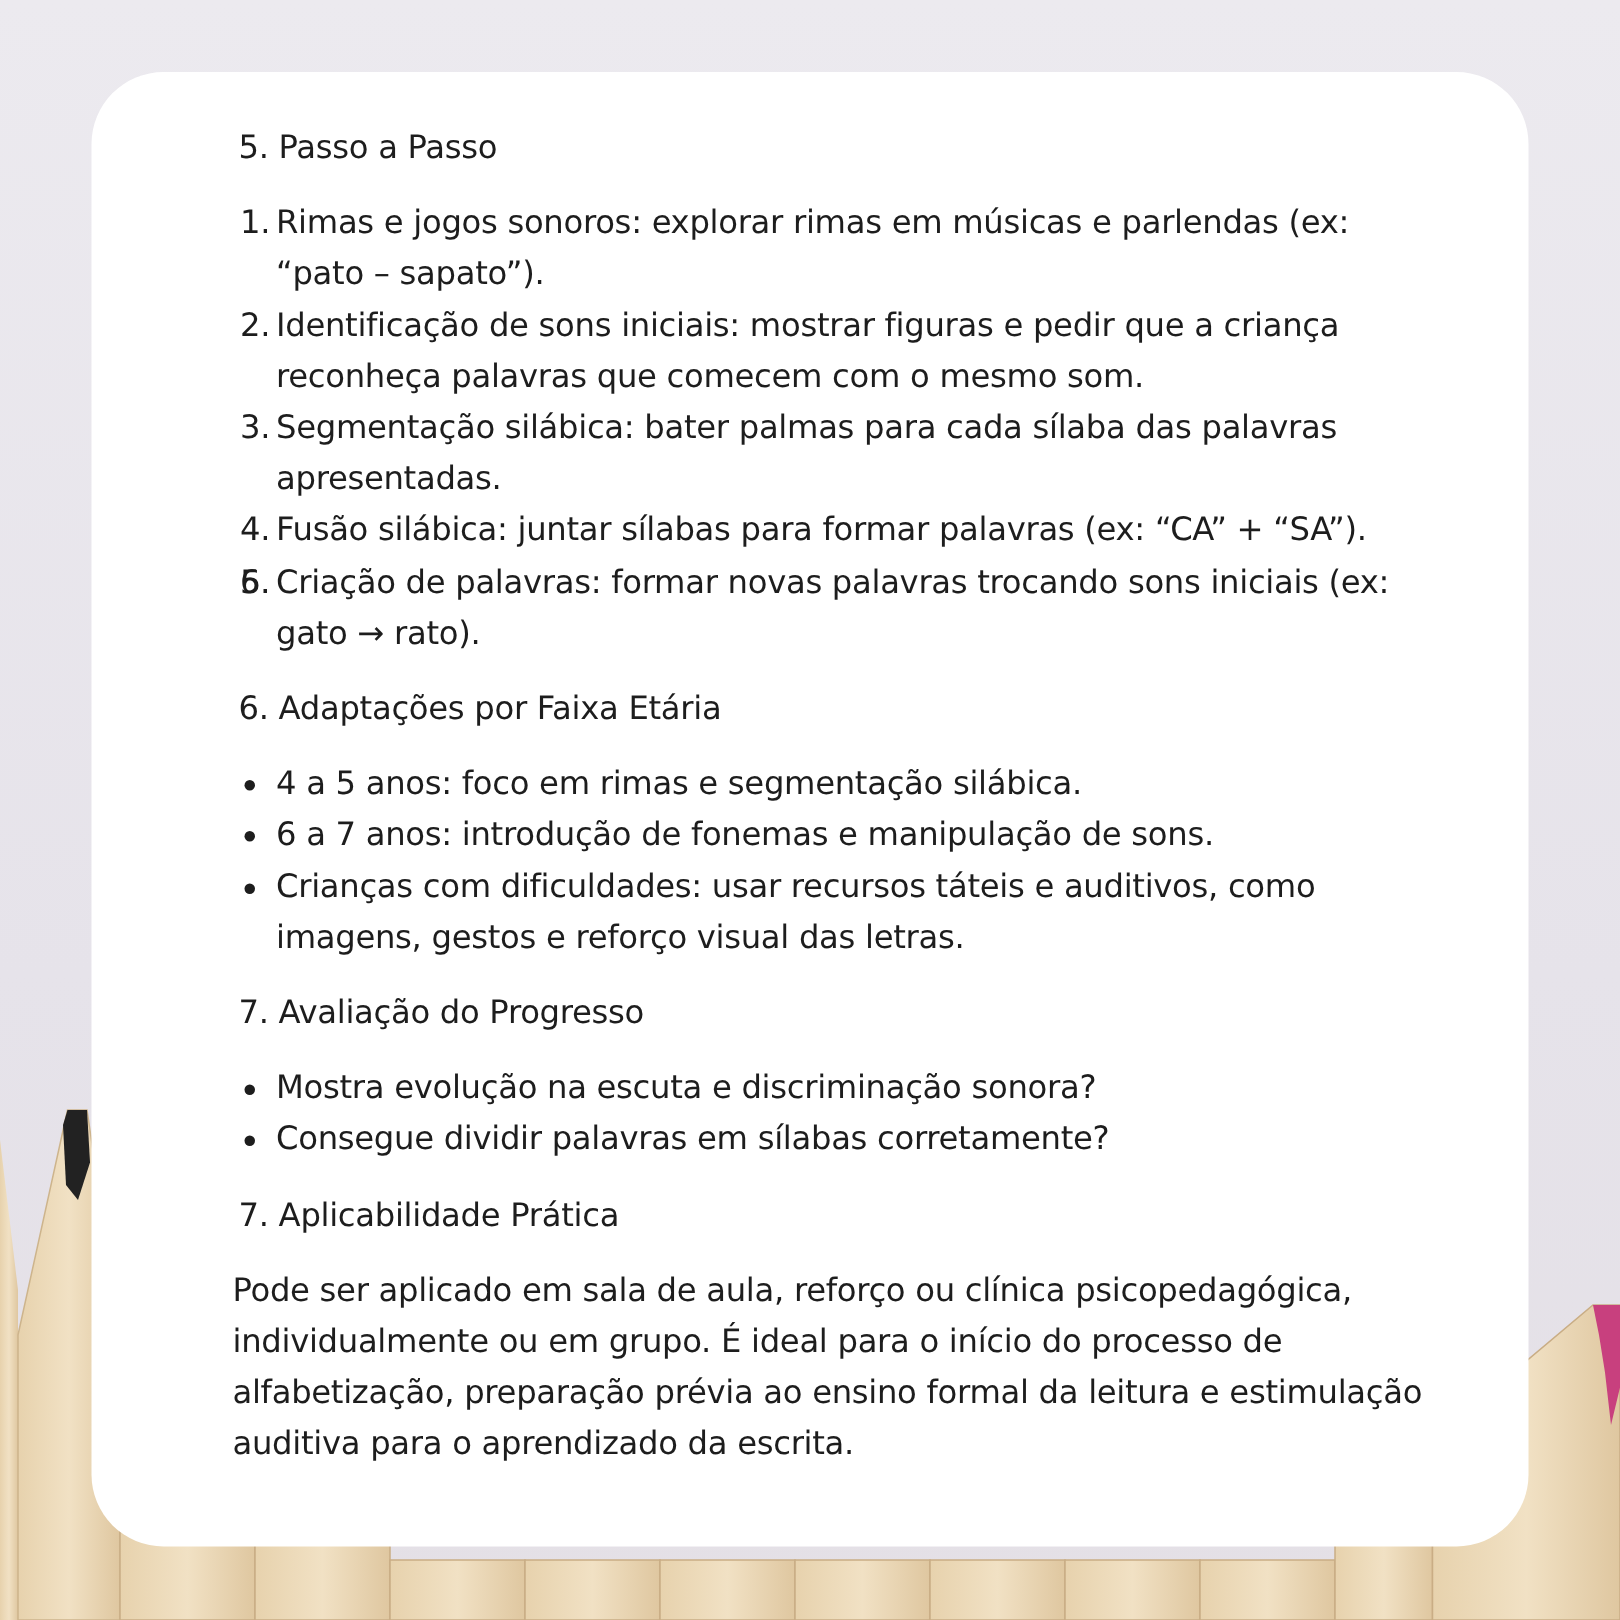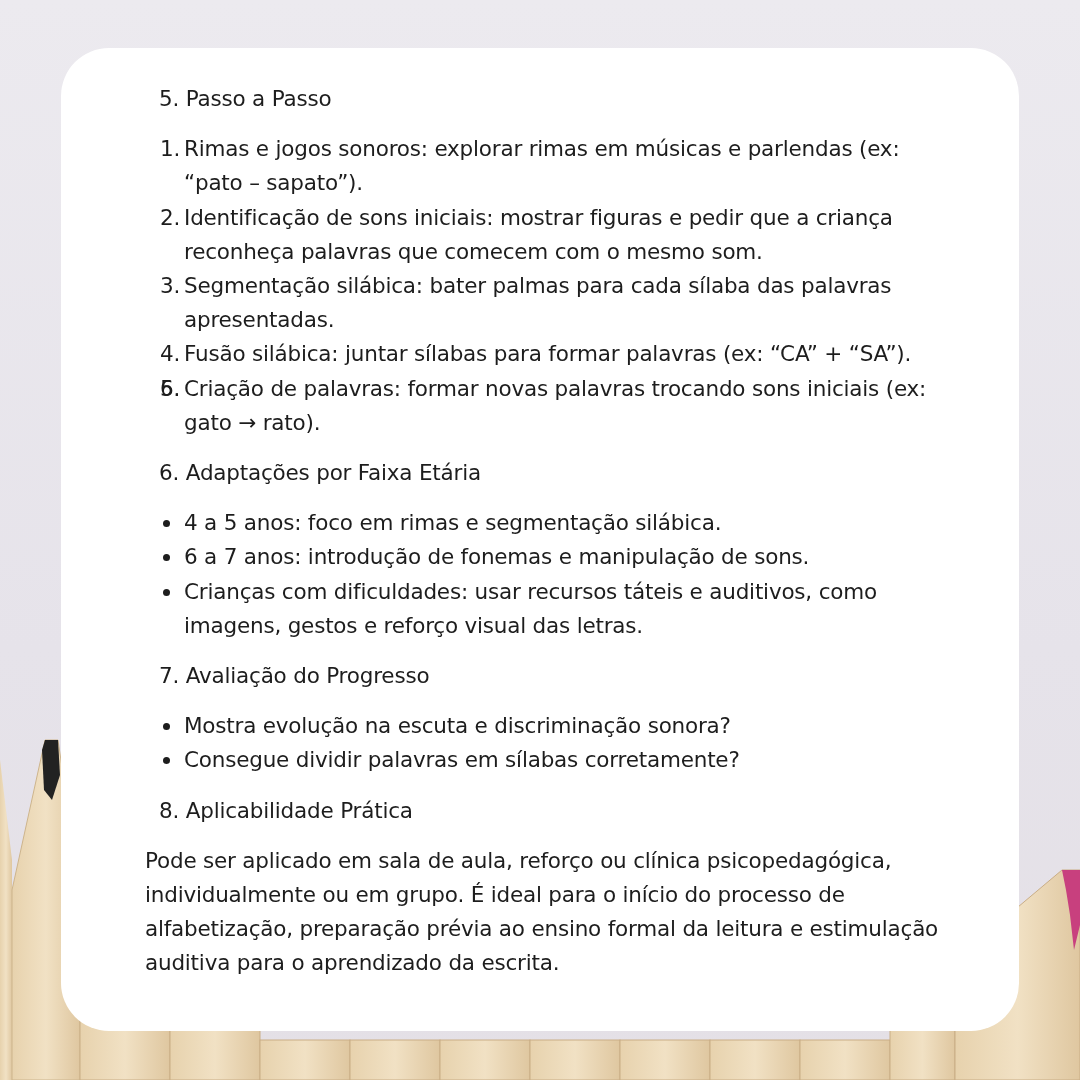--- a/index.html
+++ b/index.html
@@ -18,21 +18,21 @@
   .content {
     position:absolute; left:143px; top:66px; width:820px;
     color:#1d1d1d; font-size:21.5px; line-height:34.2px; letter-spacing:-0.2px;
   }
   .sec-title { margin:16px; }
   ol, ul { margin:0; padding:0; list-style:none; }
   .ol-item { position:relative; padding-left:41px; }
   .ol-item .num { position:absolute; left:17px; top:0; }
   .ul-item { position:relative; padding-left:41px; }
   .ul-item .dot { position:absolute; left:20px; top:14px; width:7px; height:7px; border-radius:50%; background:#1d1d1d; }
-  .para { margin:2px; }
+  .para { margin:12px; }
 </style>
 </head>
 <body>
 
 <div class="bg-top"></div>
 
 <svg class="pencils" viewBox="0 0 1080 360" preserveAspectRatio="none">
   <defs>
     <linearGradient id="wood" x1="0" x2="1" y1="0" y2="0">
       <stop offset="0" stop-color="#e7d2ad"></stop>
@@ -87,16 +87,16 @@
 
   <div>
     <p class="sec-title">7. Avaliação do Progresso</p>
     <ul>
       <li class="ul-item"><span class="dot"></span><span>Mostra evolução na escuta e discriminação sonora?</span></li>
       <li class="ul-item"><span class="dot"></span><span>Consegue dividir palavras em sílabas corretamente?</span></li>
     </ul>
   </div>
 
   <div>
-    <p class="sec-title">8. Aplicabilidade Prática</p>
+    <p class="sec-title">7. Aplicabilidade Prática</p>
     <p class="para">Pode ser aplicado em sala de aula, reforço ou clínica psicopedagógica, individualmente ou em grupo. É ideal para o início do processo de alfabetização, preparação prévia ao ensino formal da leitura e estimulação auditiva para o aprendizado da escrita.</p>
   </div>
 </div>
 
 </body></html>

